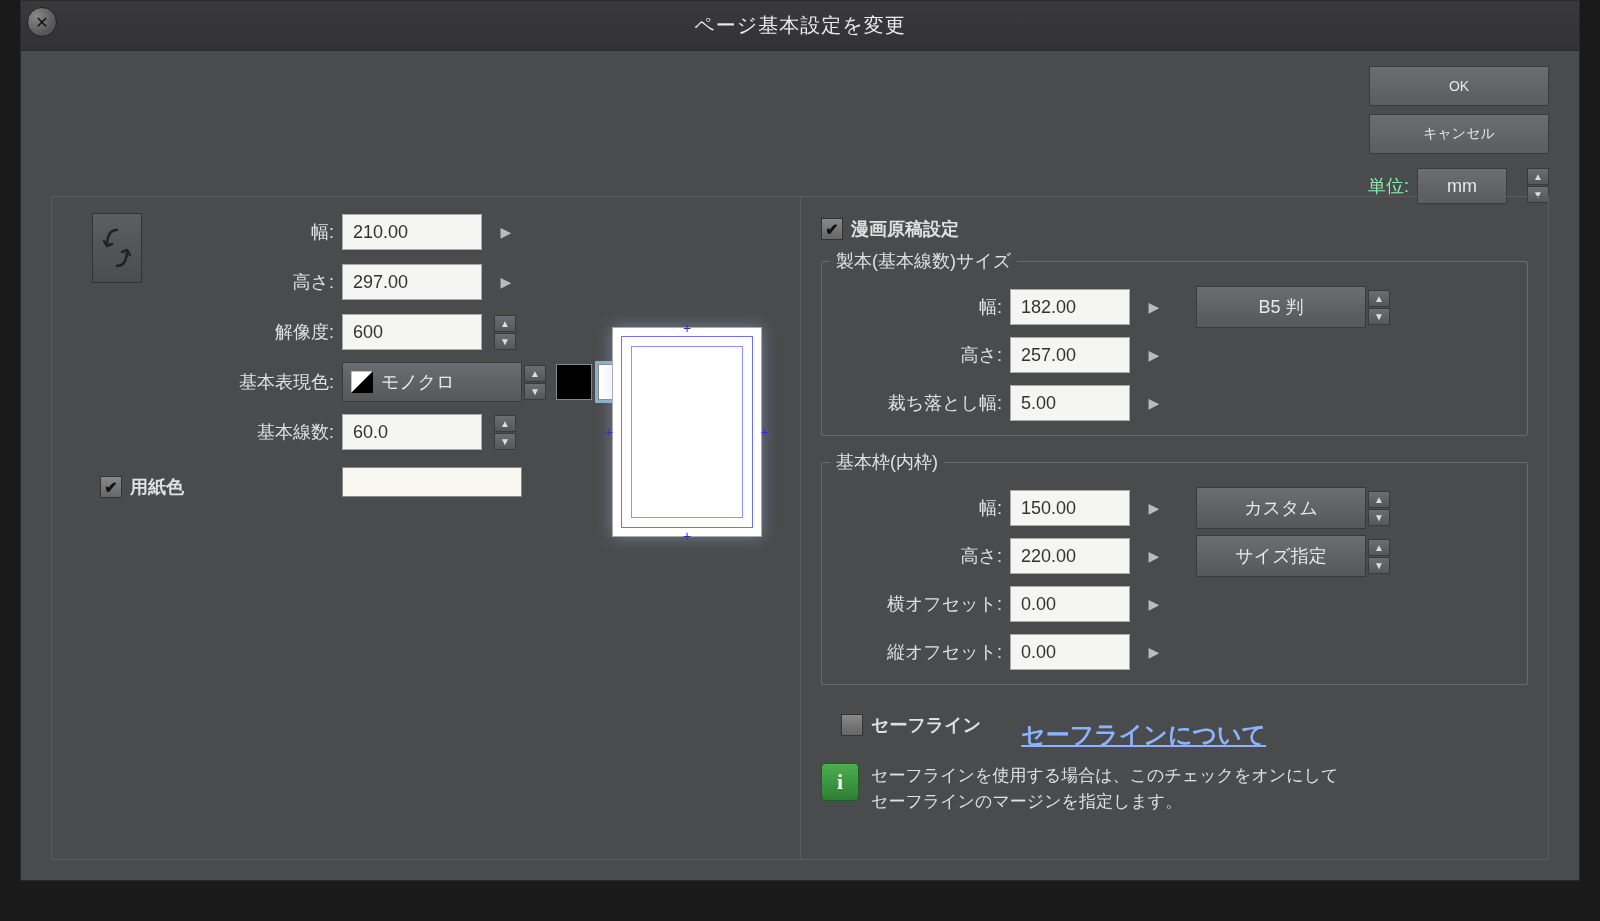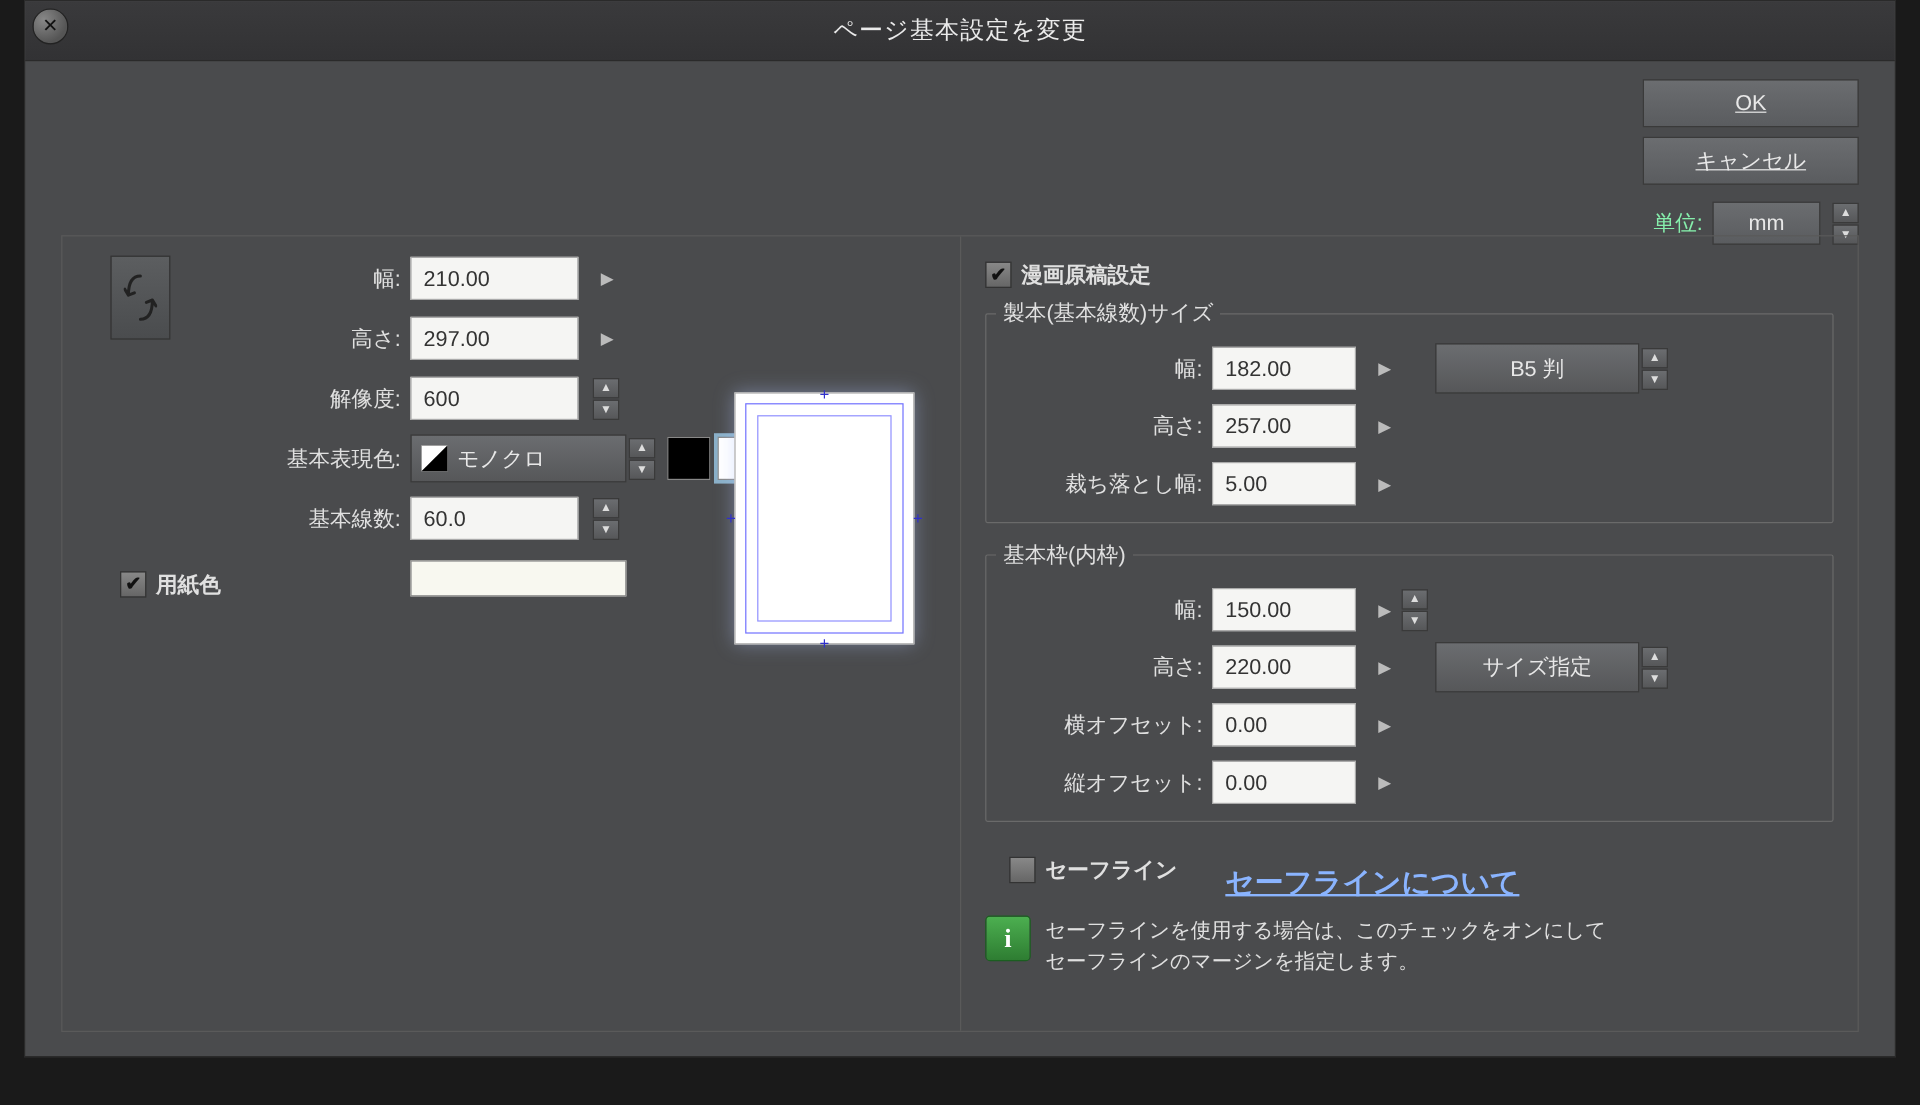--- a/index.html
+++ b/index.html
@@ -2,21 +2,21 @@
 <html><head>
 <meta charset="utf-8">
 <style>
   * { box-sizing: border-box; margin: 0; padding: 0; font-family: "Hiragino Kaku Gothic Pro", "Meiryo", sans-serif; }
   body { background: #1a1a1a; width: 1600px; height: 921px; overflow: hidden; position: relative; }
   .window { position: absolute; top: 0; left: 20px; right: 20px; bottom: 40px; background: #4a4b4d; border: 1px solid #2a2a2a; display: flex; flex-direction: column; }
   .titlebar { height: 50px; background: linear-gradient(#3a3a3c, #323234); display: flex; align-items: center; justify-content: center; position: relative; border-bottom: 1px solid #2a2a2a; }
   .titlebar .title { color: #eaeaea; font-size: 20px; letter-spacing: 1px; text-align: center; }
   .close-btn { position: absolute; left: 6px; top: 6px; width: 30px; height: 30px; border-radius: 50%; background: radial-gradient(circle at 30% 30%, #888, #555 70%); border: 1px solid #222; color: #111; font-size: 16px; display:flex; align-items:center; justify-content:center; cursor:pointer; }
   .topright { position: absolute; top: 65px; right: 30px; width: 200px; display:flex; flex-direction:column; gap:8px; align-items:flex-end; }
-  .btn { width: 180px; height: 40px; background: linear-gradient(#6b6d70, #5a5c5f); border: 1px solid #3a3a3a; color: #e8e8e8; font-size: 18px; display:flex; align-items:center; justify-content:center; cursor:pointer;text-decoration:underline; }
+  .btn { width: 180px; height: 40px; background: linear-gradient(#6b6d70, #5a5c5f); border: 1px solid #3a3a3a; color: #e8e8e8; font-size: 14px; display:flex; align-items:center; justify-content:center; cursor:pointer; }
   .unit-row { display:flex; align-items:center; gap:8px; margin-top:6px; }
   .unit-row .lbl { color: #86efac; font-size: 18px; }
   .unit-sel { width: 90px; height: 36px; background: linear-gradient(#6b6d70, #5a5c5f); border:1px solid #3a3a3a; color:#e8e8e8; display:flex; align-items:center; justify-content:center; font-size:18px; position:relative; cursor:pointer;}
   .stepper { width:22px; display:flex; flex-direction:column; gap:1px;}
   .stepper .up, .stepper .down { height:17px; background:linear-gradient(#6b6d70,#565759); border:1px solid #3a3a3a; display:flex; align-items:center; justify-content:center; font-size:10px; color:#ddd; cursor:pointer;}
   
   .content { position:absolute; top:195px; left:30px; right:30px; bottom:20px; border:1px solid #5a5a5a; display:flex; }
   .left-pane { width: 50%; padding: 10px 20px; position:relative; }
   .right-pane { width: 50%; padding: 10px 20px; border-left: 1px solid #5a5a5a; }
   
@@ -50,21 +50,21 @@
   .right-form-row { display:flex; align-items:center; height:48px; }
   .right-form-row .flabel { width:180px; text-align:right; color:#e0e0e0; font-size:18px; padding-right:8px; white-space:nowrap;}
   .input.narrow { width:120px; }
   .preset-combo { width:170px; height:42px; background:linear-gradient(#6b6d70,#565759); border:1px solid #3a3a3a; color:#e8e8e8; font-size:18px; display:flex; align-items:center; justify-content:center; position:relative; margin-left:30px; cursor:pointer;}
   
   .link { color:#8ab4ff; text-decoration:underline; font-size:24px; cursor:pointer; margin-left:40px;margin-top:20px;}
   .info-box { display:flex; align-items:flex-start; gap:12px; margin-top:12px; }
   .info-icon { width:38px; height:38px; background:linear-gradient(#4caf50,#2e7d32); border:1px solid #1b5e20; border-radius:4px; display:flex; align-items:center; justify-content:center; color:#fff; font-weight:bold; font-size:22px; font-family:serif;}
   .info-text { color:#e0e0e0; font-size:17px; line-height:1.5; }
   
-  .flex-gap { display:flex; align-items:center; gap:10px; }
+  .flex-gap { display:flex; gap:20px; }
 </style>
 </head>
 <body>
 
 <div class="window">
   <div class="titlebar">
     <div class="close-btn">✕</div>
     <div class="title">ページ基本設定を変更</div>
   </div>
 
@@ -193,20 +193,23 @@
           <div class="tri-btn">▶</div>
         </div>
       </fieldset>
 
       <fieldset class="group">
         <legend>基本枠(内枠)</legend>
         <div class="right-form-row">
           <div class="flabel">幅:</div>
           <div class="input narrow">150.00</div>
           <div class="tri-btn">▶</div>
+          <div class="preset-combo">
+            <span>カスタム</span>
+          </div>
           <div class="stepper" style="margin-left:2px">
               <div class="up">▲</div>
               <div class="down">▼</div>
             </div>
         </div>
         <div class="right-form-row">
           <div class="flabel">高さ:</div>
           <div class="input narrow">220.00</div>
           <div class="tri-btn">▶</div>
           <div class="preset-combo">

